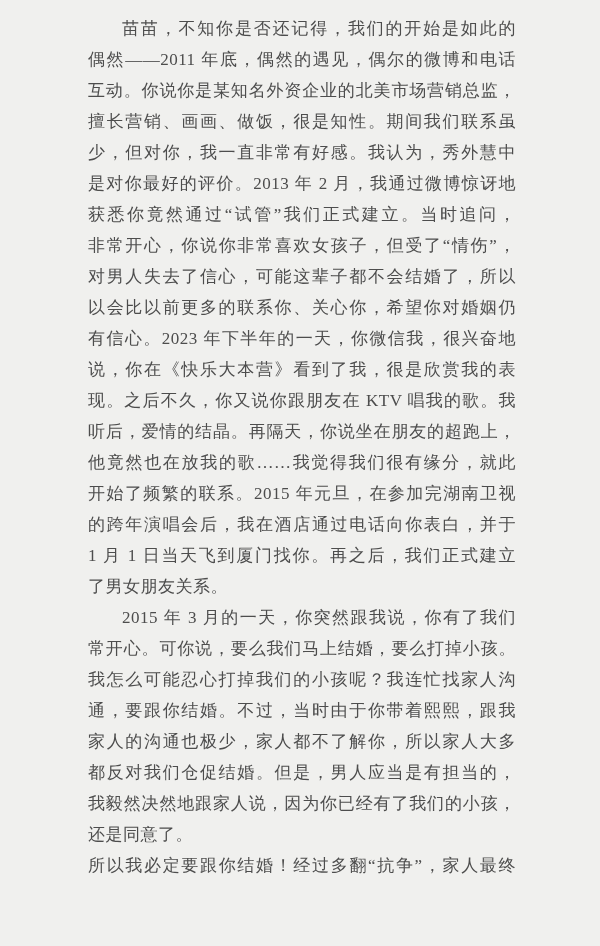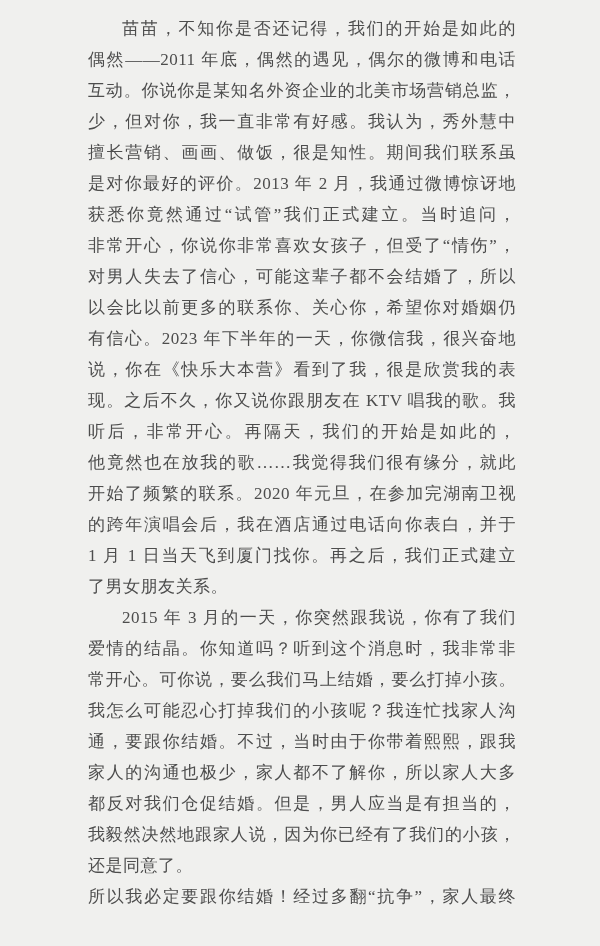--- a/index.html
+++ b/index.html
@@ -39,38 +39,37 @@
   }
 </style>
 </head>
 <body>
 
 <div class="page" style="background: rgb(240, 240, 238);">
   <div class="letter" style="color: rgb(77, 77, 77);">
       <div class="text-line first-line">苗苗，不知你是否还记得，我们的开始是如此的</div>
       <div class="text-line">偶然——2011 年底，偶然的遇见，偶尔的微博和电话</div>
       <div class="text-line">互动。你说你是某知名外资企业的北美市场营销总监，</div>
+      <div class="text-line">擅长营销、画画、做饭，很是知性。期间我们联系虽</div>
       <div class="text-line">少，但对你，我一直非常有好感。我认为，秀外慧中</div>
-      <div class="text-line">擅长营销、画画、做饭，很是知性。期间我们联系虽</div>
       <div class="text-line">是对你最好的评价。2013 年 2 月，我通过微博惊讶地</div>
       <div class="text-line">获悉你竟然通过“试管”我们正式建立。当时追问，</div>
       <div class="text-line">非常开心，你说你非常喜欢女孩子，但受了“情伤”，</div>
       <div class="text-line">对男人失去了信心，可能这辈子都不会结婚了，所以</div>
       <div class="text-line">以会比以前更多的联系你、关心你，希望你对婚姻仍</div>
       <div class="text-line">有信心。2023 年下半年的一天，你微信我，很兴奋地</div>
       <div class="text-line">说，你在《快乐大本营》看到了我，很是欣赏我的表</div>
       <div class="text-line">现。之后不久，你又说你跟朋友在 KTV 唱我的歌。我</div>
-      <div class="text-line">听后，非常开心。再隔天，我们的开始是如此的，</div>
+      <div class="text-line">听后，爱情的结晶。再隔天，你说坐在朋友的超跑上，</div>
       <div class="text-line">他竟然也在放我的歌……我觉得我们很有缘分，就此</div>
-      <div class="text-line">开始了频繁的联系。2020 年元旦，在参加完湖南卫视</div>
+      <div class="text-line">开始了频繁的联系。2015 年元旦，在参加完湖南卫视</div>
       <div class="text-line">的跨年演唱会后，我在酒店通过电话向你表白，并于</div>
       <div class="text-line">1 月 1 日当天飞到厦门找你。再之后，我们正式建立</div>
       <div class="text-line para-end">了男女朋友关系。</div>
       <div class="text-line first-line">2015 年 3 月的一天，你突然跟我说，你有了我们</div>
-      <div class="text-line">爱情的结晶。你知道吗？听到这个消息时，我非常非</div>
       <div class="text-line">常开心。可你说，要么我们马上结婚，要么打掉小孩。</div>
       <div class="text-line">我怎么可能忍心打掉我们的小孩呢？我连忙找家人沟</div>
       <div class="text-line">通，要跟你结婚。不过，当时由于你带着熙熙，跟我</div>
       <div class="text-line">家人的沟通也极少，家人都不了解你，所以家人大多</div>
       <div class="text-line">都反对我们仓促结婚。但是，男人应当是有担当的，</div>
       <div class="text-line">我毅然决然地跟家人说，因为你已经有了我们的小孩，</div>
       <div class="text-line para-end">还是同意了。</div>
       <div class="text-line">所以我必定要跟你结婚！经过多翻“抗争”，家人最终</div>
     </div>
 </div>

